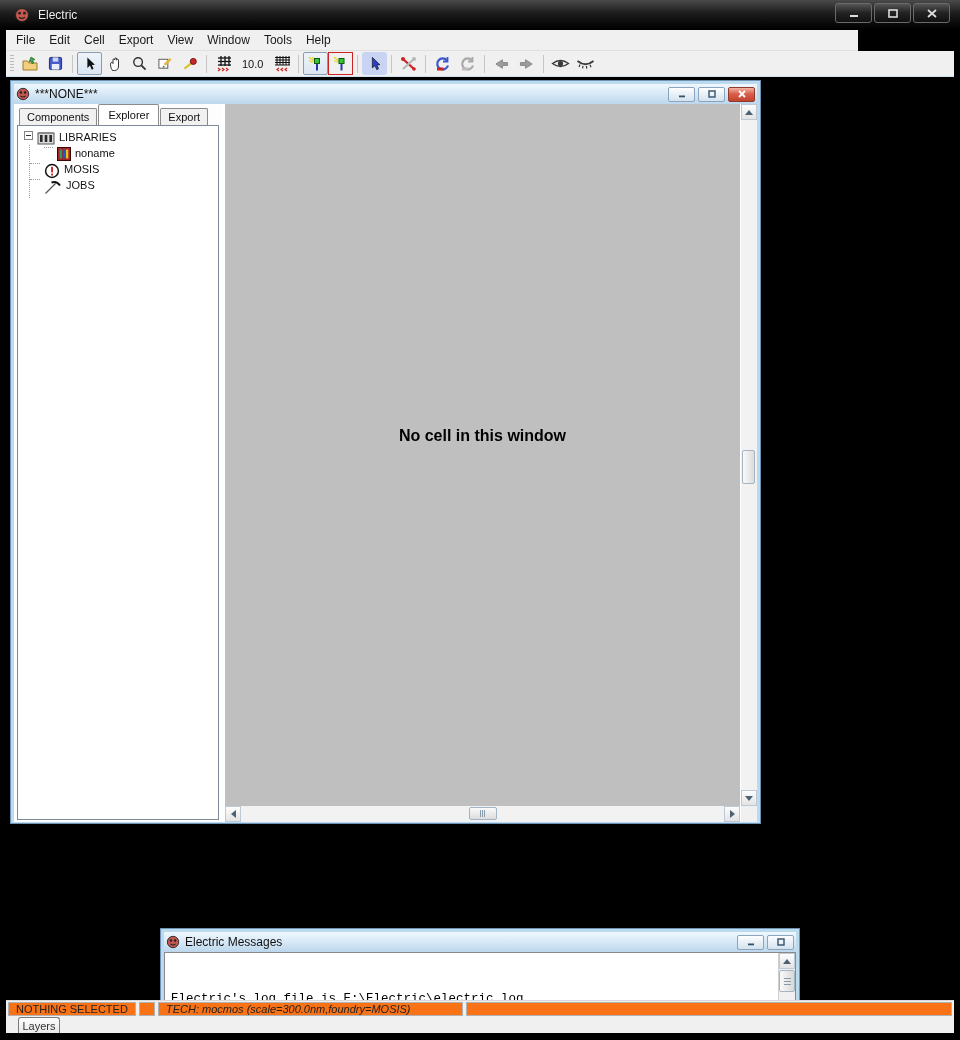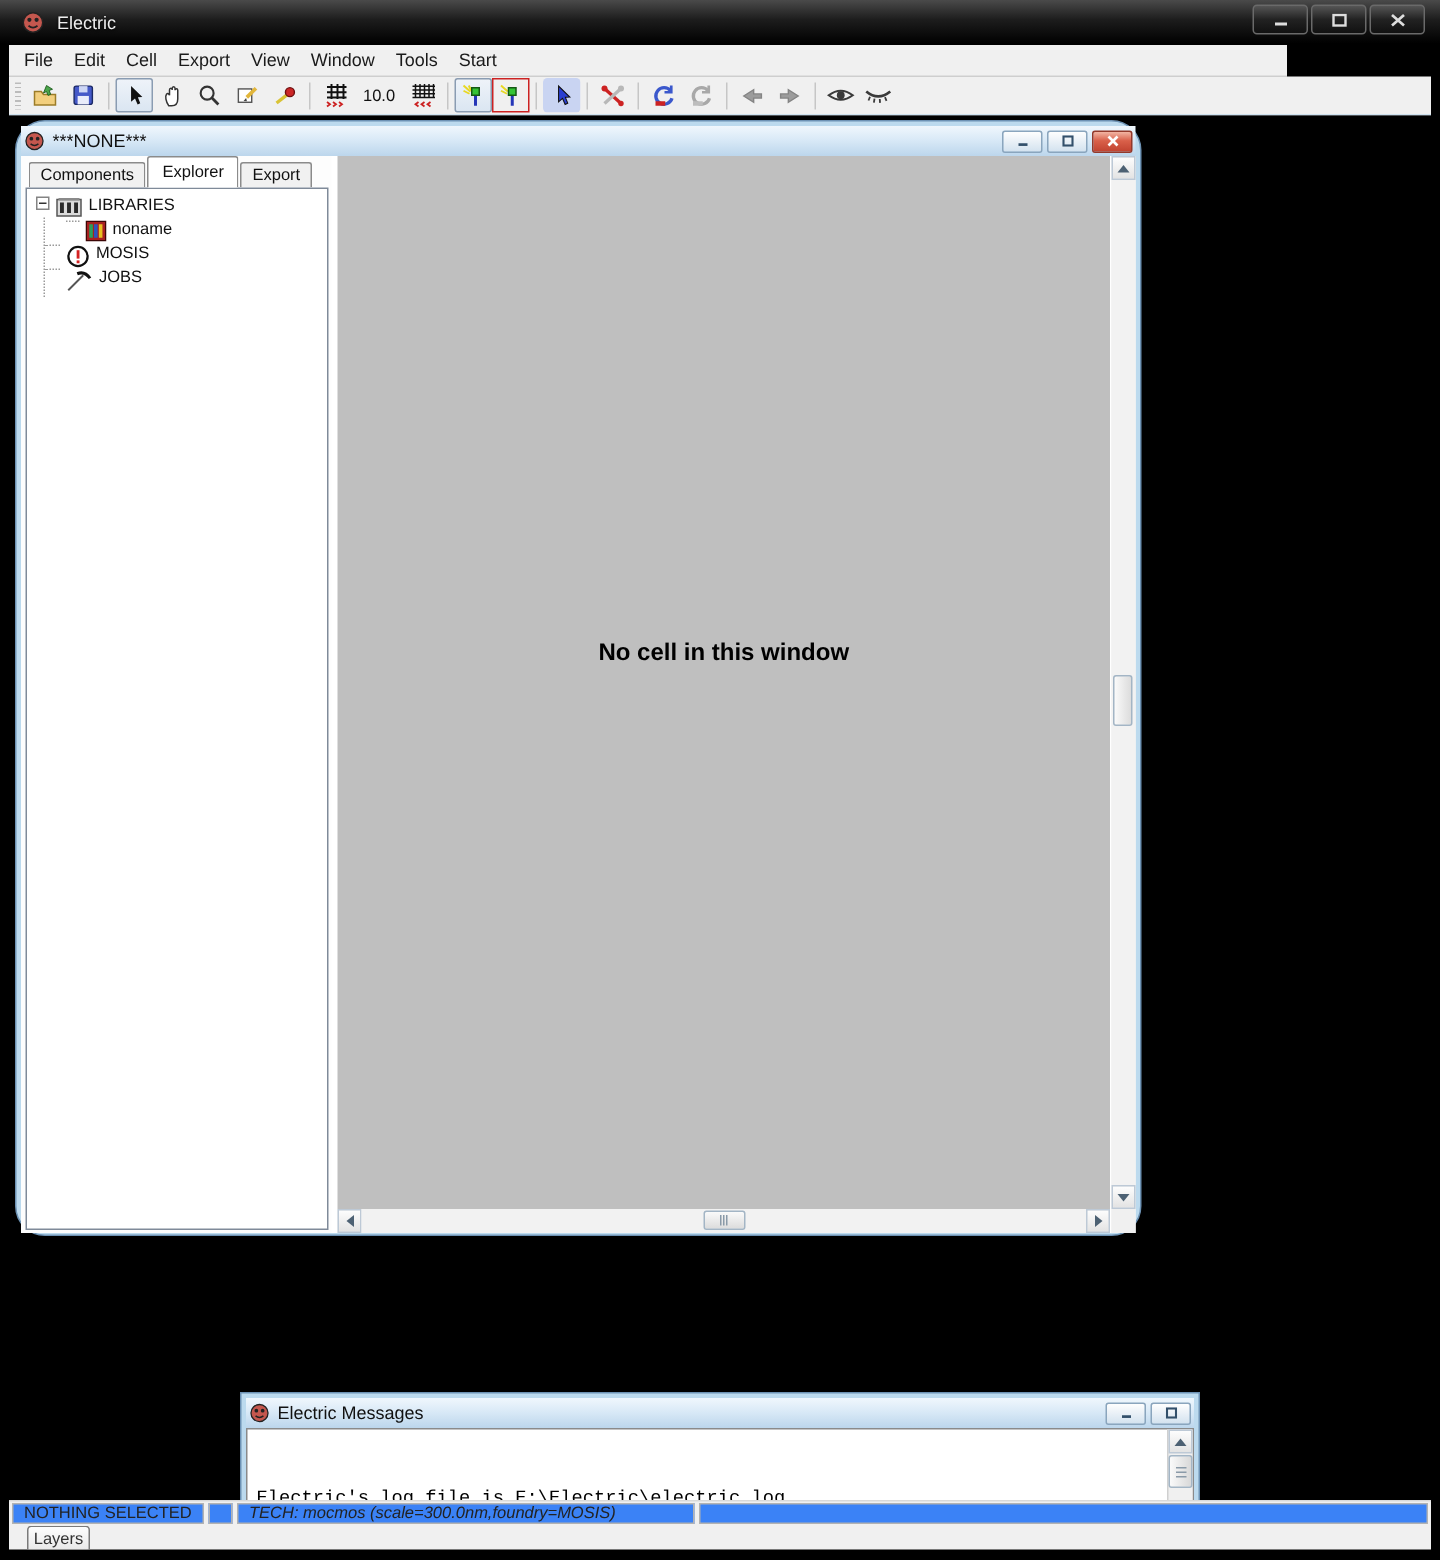--- a/index.html
+++ b/index.html
@@ -62,21 +62,21 @@
     width:27px; height:15px; border:1px solid #8aa5bd; border-radius:2px;
     background:linear-gradient(#fefefe,#d3e2ef);
     display:flex; align-items:center; justify-content:center;
   }
   .mdi-btn.close {
     border:1px solid #93392b;
     background:linear-gradient(#f2b5a3 0%, #d9604a 45%, #c14330 100%);
   }
 
   
-  .none-window { left:10px; top:80px; width:751px; height:744px;border-radius:20px; }
+  .none-window { left:10px; top:80px; width:751px; height:744px; }
   .none-body { position:relative; height:718px; background:#fff; display:flex; }
   .panel-col { width:207px; display:flex; flex-direction:column; background:#fdfdfd; }
   .tabs-row { height:21px; display:flex; align-items:flex-end; padding-left:5px; position:relative; }
   .tab {
     font-size:11px; color:#111; padding:2px 7px; background:#f1f1f1;
     border:1px solid #8b8b8b; border-bottom:none; border-radius:2px 2px 0 0; margin-right:1px;
   }
   .tab.active { background:#fff; padding:4px 9px; position:relative; z-index:2; }
   .tree-panel { flex:1; margin:0 2px 2px 3px; border:1px solid #7f8a99; background:#fff; position:relative; padding-top:5px; }
   .tree-guide { position:absolute; left:11px; top:19px; height:53px; border-left:1px dotted #9a9a9a; }
@@ -116,21 +116,21 @@
   .messages-scroll { width:17px; background:#f0f0f0; display:flex; flex-direction:column; border-left:1px solid #d0d0d0; }
   .msg-thumb { margin-top:1px; height:22px; background:linear-gradient(90deg,#fafafa,#d8d8d8); border:1px solid #a3b5c5; border-radius:2px;
     display:flex; flex-direction:column; align-items:center; justify-content:center; gap:2px; }
 
   
   .statusbar {
     position:absolute; top:1000px; left:6px; width:948px; height:16px;
     background:#f0f0f0; display:flex; align-items:center; gap:3px; padding:0 2px;
     border-top:1px solid #d9d9d9; z-index:50;
   }
-  .sb-cell { height:14px; border:1px solid #b2b2b2; background:#3b82f6; font-size:11px; color:#222;
+  .sb-cell { height:14px; border:1px solid #b2b2b2; background:#f97316; font-size:11px; color:#222;
     display:flex; align-items:center; padding:4px 7px; white-space:nowrap; }
   .taskbar {
     position:absolute; top:1016px; left:6px; width:948px; height:17px;
     background:#f0f0f0; display:flex; align-items:flex-end; padding-left:12px; z-index:50;
   }
   .start-tab {
     width:42px; height:16px; border:1px solid #7a7a7a; border-bottom:none; border-radius:3px 3px 0 0;
     background:linear-gradient(#fdfdfd,#e9e9e9); font-size:11px; color:#333;
     display:flex; align-items:center; justify-content:center;
   }
@@ -173,21 +173,21 @@
   </div>
 
   <div class="menubar">
     <span class="menu-item">File</span>
     <span class="menu-item">Edit</span>
     <span class="menu-item">Cell</span>
     <span class="menu-item">Export</span>
     <span class="menu-item">View</span>
     <span class="menu-item">Window</span>
     <span class="menu-item">Tools</span>
-    <span class="menu-item">Start</span>
+    <span class="menu-item">Help</span>
   </div>
 
   <div class="toolbar">
     <div class="tb-grip"></div>
 
     <div class="tb-btn">
       <svg width="17" height="16" viewBox="0 0 17 16">
         <path d="M1 14 V5 h4.5 l1.5 2 H15 v7 z" fill="#f2cf7e" stroke="#9c7c28"></path>
         <path d="M9 1 l4 2.5 -2.2 .8 1 2.6 -1.8 .7 -1-2.6 -2 1 z" fill="#4aa54a" stroke="#1e5c1e" stroke-width="0.6"></path>
       </svg>

